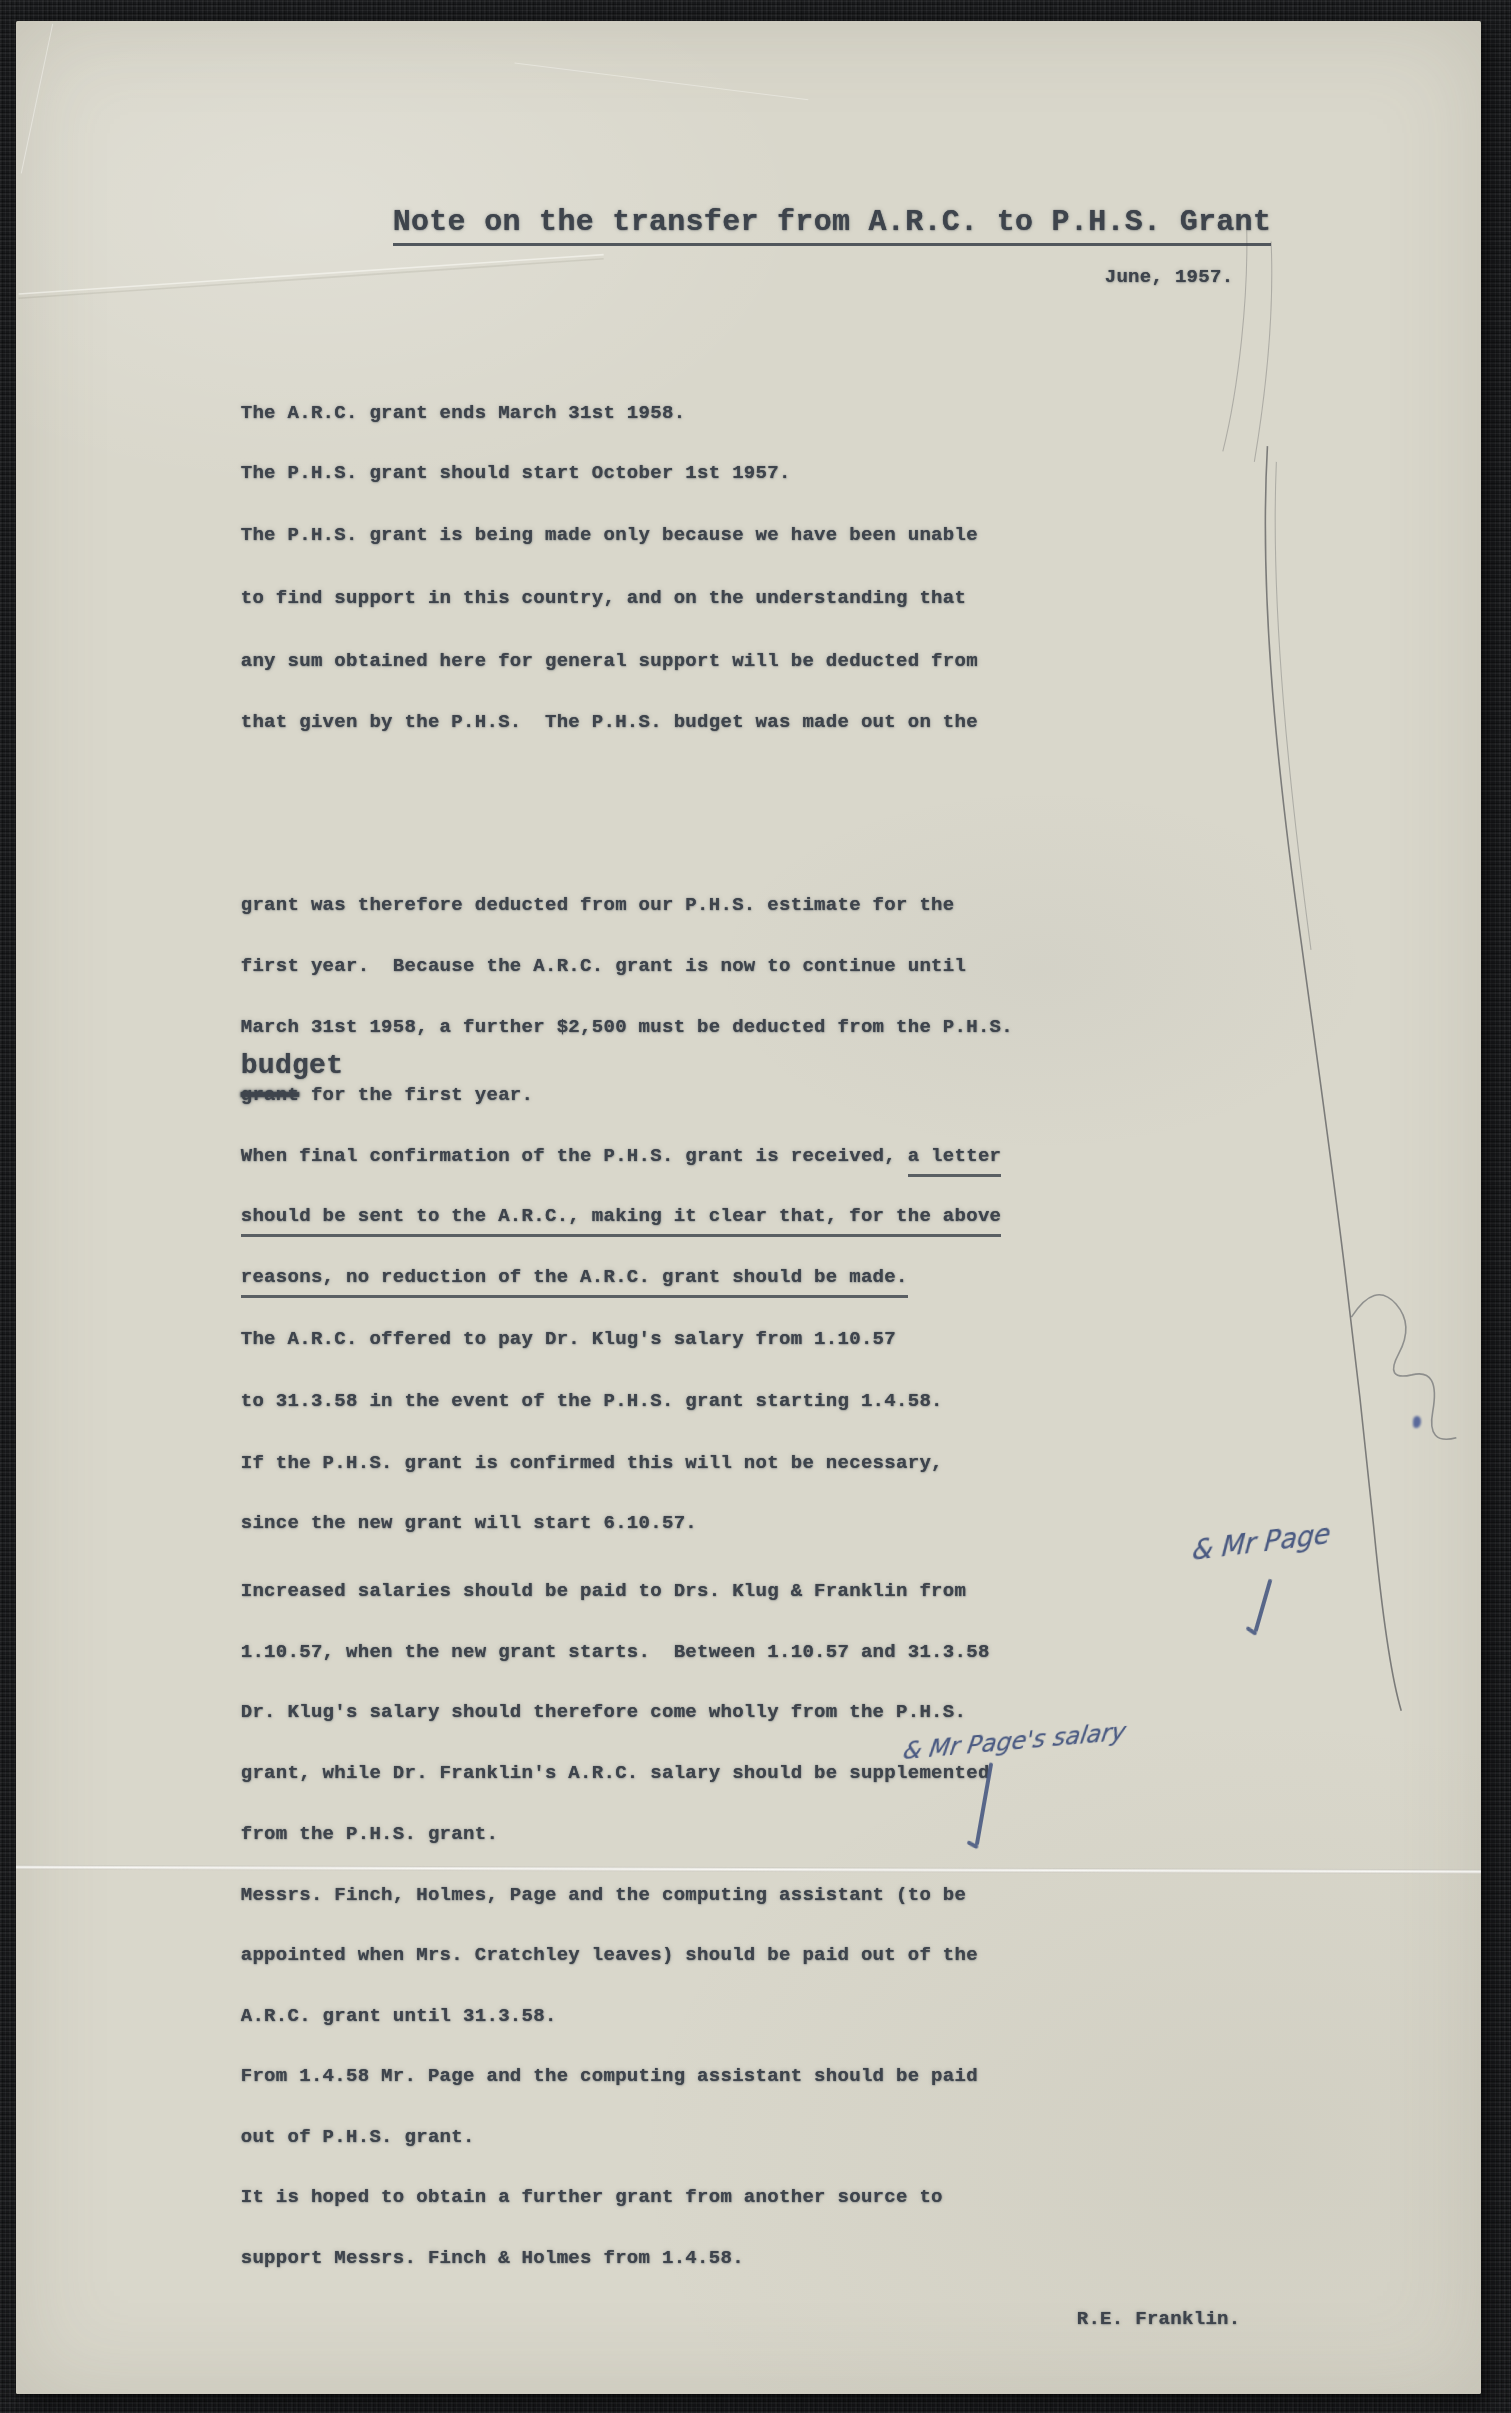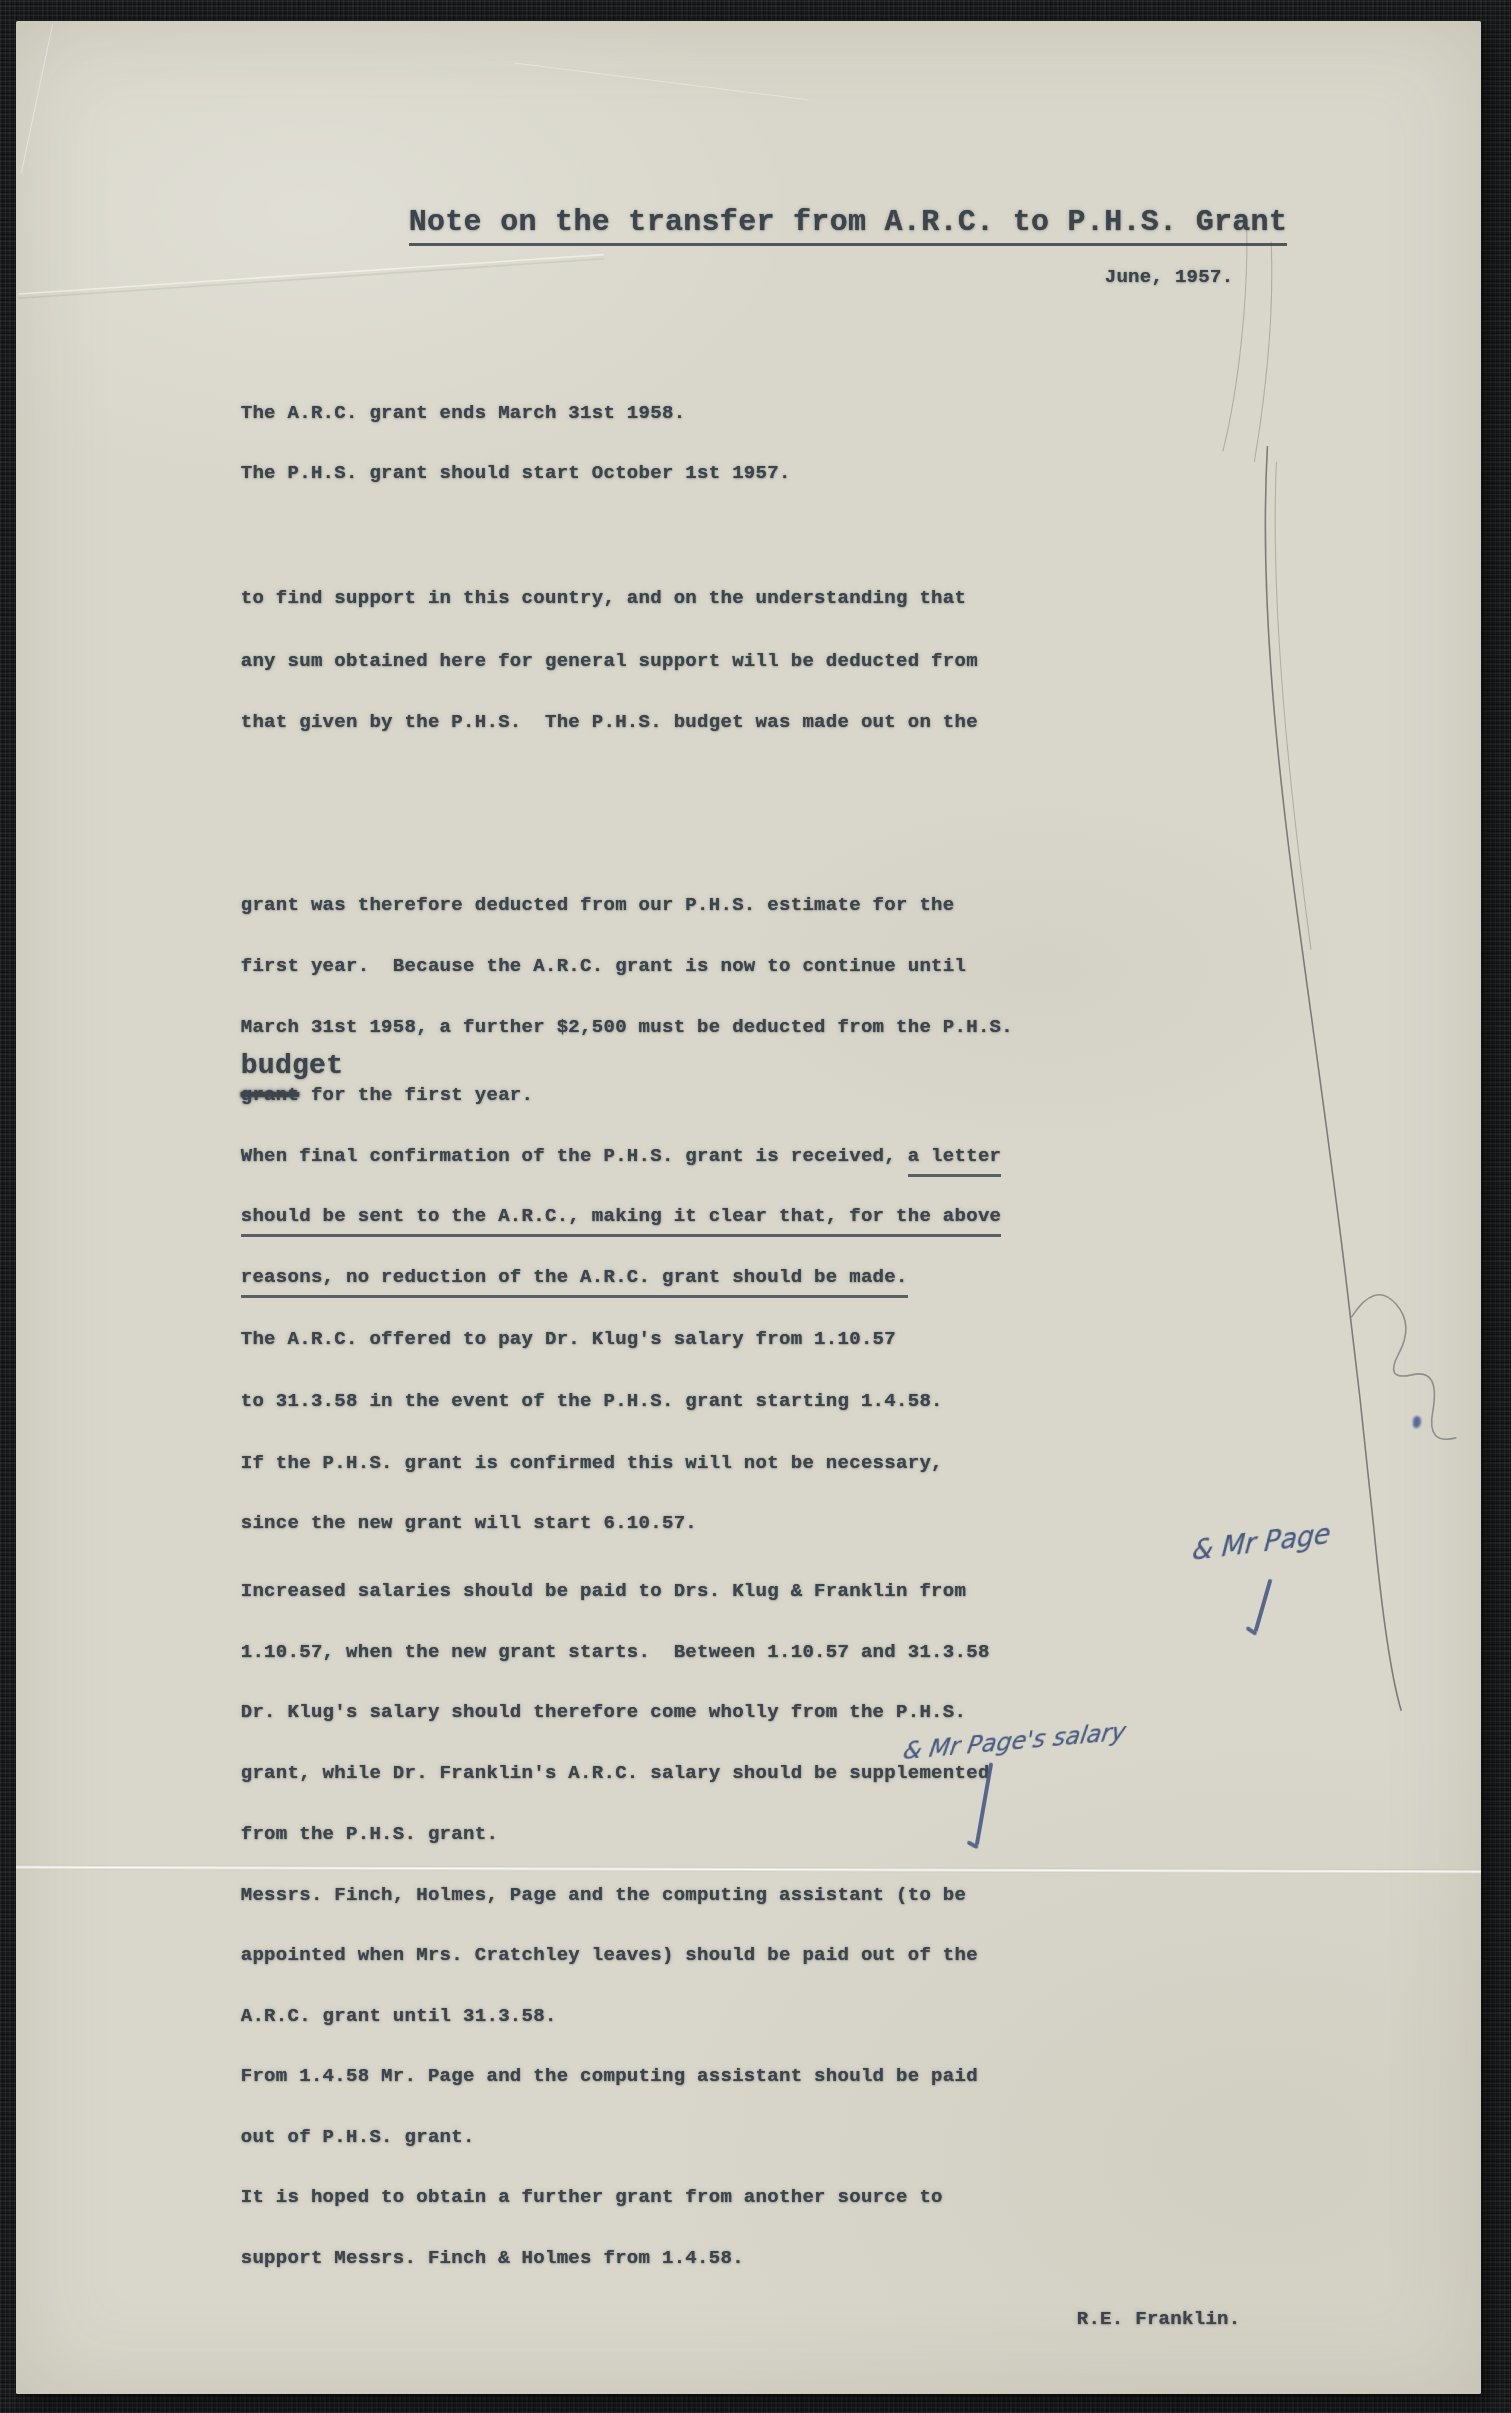--- a/index.html
+++ b/index.html
@@ -29,21 +29,21 @@
   }
   .ln{
     position:absolute;left:225px;white-space:pre;
     font-size:19px;line-height:1.1;font-weight:bold;
     color:#3e444c;
     letter-spacing:0.3px;
     text-shadow:0 0 1px rgba(62,68,76,.85), 0 0 4.2px rgba(62,68,76,.26), 0.5px 0.5px 1.6px rgba(62,68,76,.2);
     filter:blur(0.3px);
   }
   .title{left:377px;font-size:30px;}
-  .title .u-title{border-bottom:3.1px solid rgba(62,68,76,.88);padding-bottom:4.2px;margin-left:16px;}
+  .title .u-title{border-bottom:3.1px solid rgba(62,68,76,.88);padding-bottom:4.2px;}
   .date{left:1089px;}
   .sig{left:1061px;}
   .u{border-bottom:3.1px solid rgba(62,68,76,.82);padding-bottom:7px;}
   .strike{
     text-decoration:line-through;
     text-decoration-thickness:4.7px;
     text-decoration-color:rgba(62,68,76,.85);
     text-shadow:0 0 1.6px rgba(62,68,76,1),0 0 4.7px rgba(62,68,76,.5);
   }
   .interline{font-size:28px;text-align:right;}
@@ -85,20 +85,21 @@
 
 <div class="backdrop"></div>
 
 <div class="paper">
 
   <div class="ln title" style="top:185px"><span class="u-title">Note on the transfer from A.R.C. to P.H.S. Grant</span></div>
   <div class="ln date" style="top:246px">June, 1957.</div>
 
   <div class="ln" style="top:382px">The A.R.C. grant ends March 31st 1958.</div>
   <div class="ln" style="top:442px">The P.H.S. grant should start October 1st 1957.</div>
+  <div class="ln" style="top:504px">The P.H.S. grant is being made only because we have been unable</div>
   <div class="ln" style="top:567px">to find support in this country, and on the understanding that</div>
   <div class="ln" style="top:630px">any sum obtained here for general support will be deducted from</div>
   <div class="ln" style="top:691px">that given by the P.H.S.  The P.H.S. budget was made out on the</div>
   <div class="ln" style="top:874px">grant was therefore deducted from our P.H.S. estimate for the</div>
   <div class="ln" style="top:935px">first year.  Because the A.R.C. grant is now to continue until</div>
   <div class="ln" style="top:996px">March 31st 1958, a further $2,500 must be deducted from the P.H.S.</div>
 
   <div class="ln interline" style="top:1030px">budget</div>
   <div class="ln" style="top:1064px"><span class="strike">grant</span><span> for the first year.</span></div>
 

